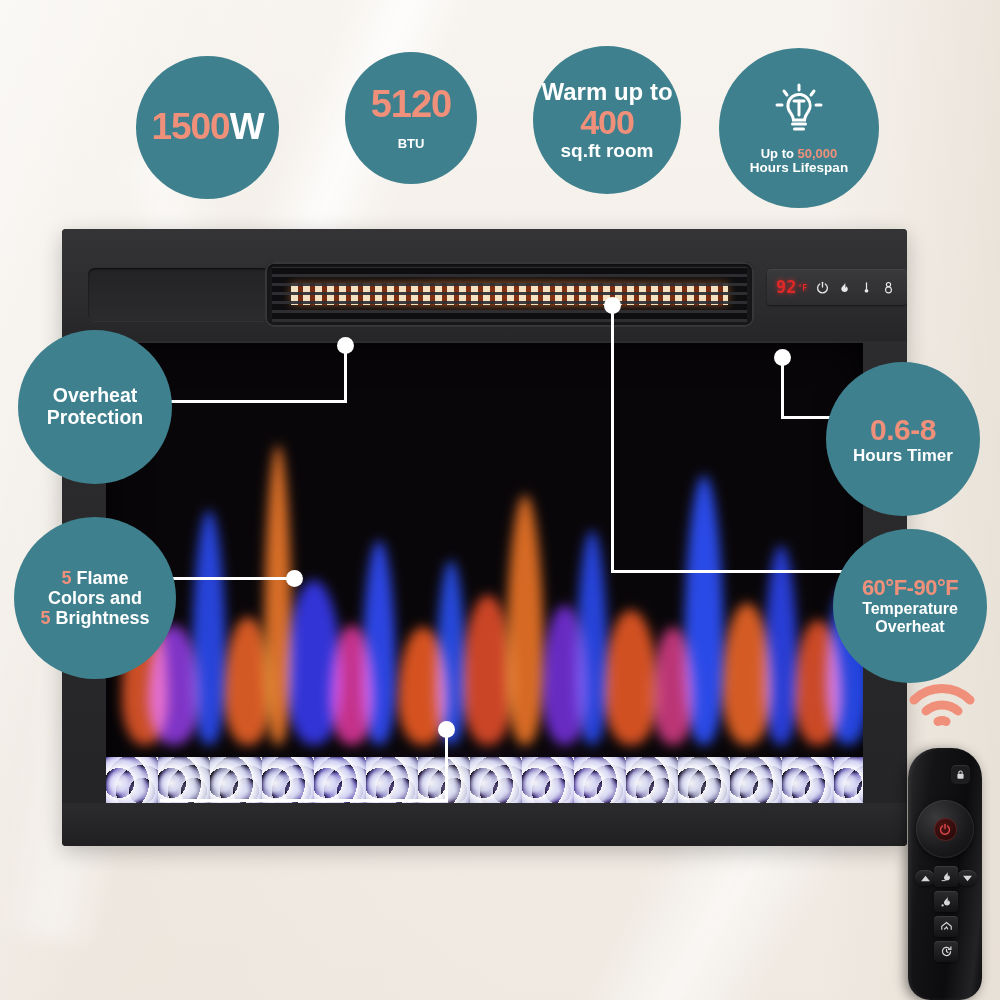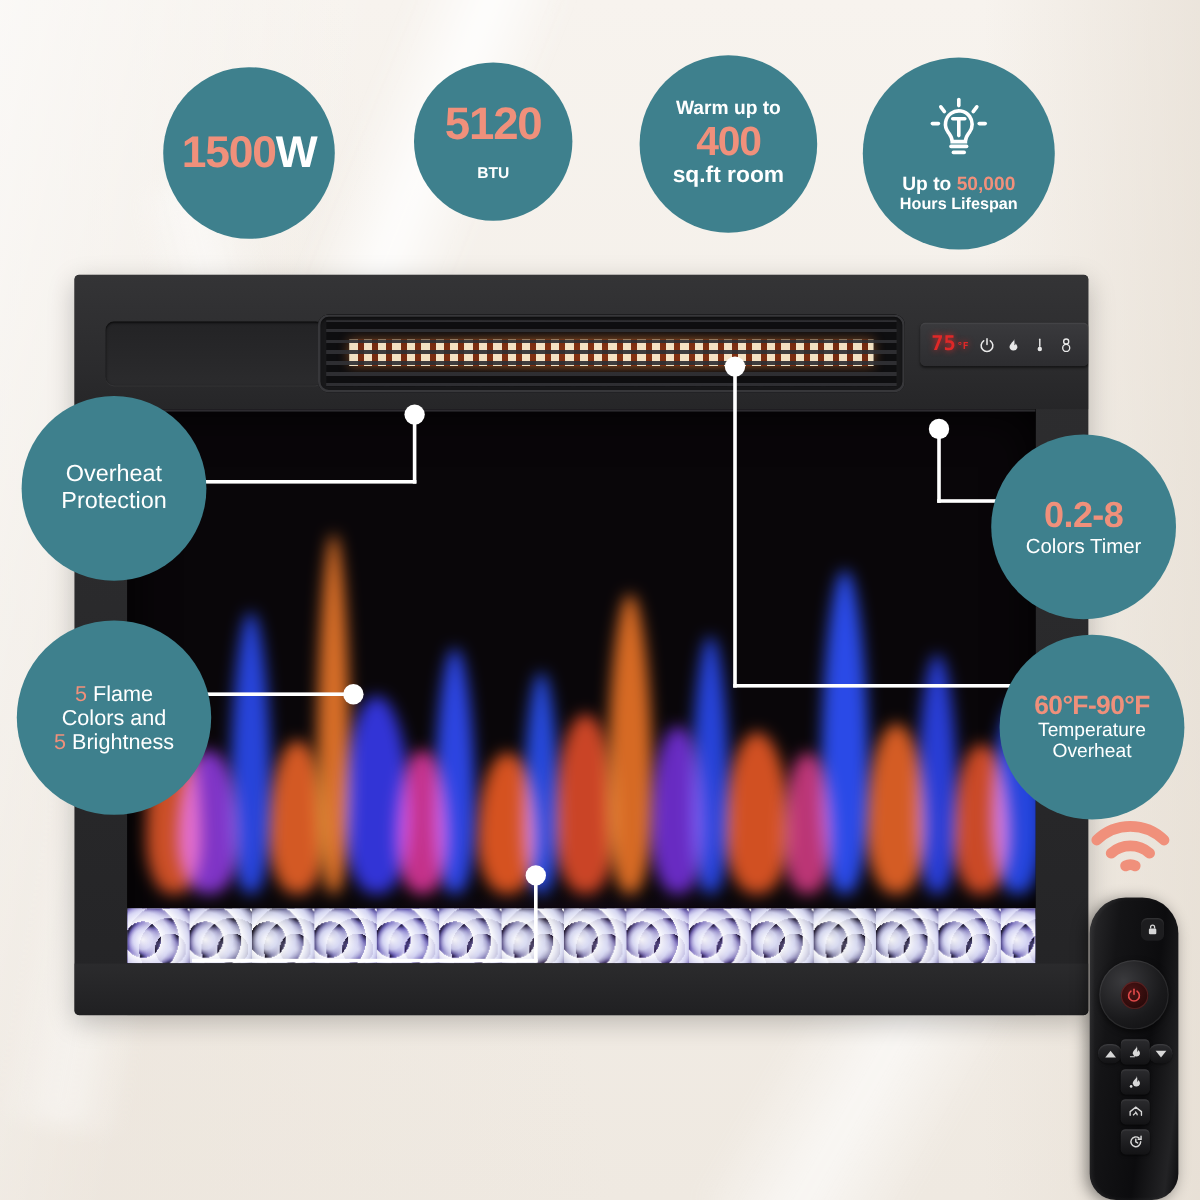--- a/index.html
+++ b/index.html
@@ -61,27 +61,27 @@
   .white { color: #FFFFFF; }
 
   #badge-power { left: 136px; top: 56px; width: 143px; height: 143px; }
   #badge-power .line1 { font-size: 37px; font-weight: 700; letter-spacing: -1px; }
 
   #badge-btu { left: 345px; top: 52px; width: 132px; height: 132px; }
   #badge-btu .line1 { font-size: 38px; font-weight: 700; letter-spacing: -1px; }
   #badge-btu .line2 { font-size: 13px; font-weight: 700; margin-top: 12px; }
 
   #badge-room { left: 533px; top: 46px; width: 148px; height: 148px; }
-  #badge-room .line1 { font-size: 16px; font-weight: 700; }
+  #badge-room .line1 { font-size: 24px; font-weight: 700; }
   #badge-room .line2 { font-size: 34px; font-weight: 700; letter-spacing: -1px; margin: 1px 0; }
   #badge-room .line3 { font-size: 19px; font-weight: 700; }
 
   #badge-life { left: 719px; top: 48px; width: 160px; height: 160px; }
   #badge-life .bulb { margin-bottom: 4px; }
-  #badge-life .line1 { font-size: 16px; font-weight: 700; }
+  #badge-life .line1 { font-size: 13px; font-weight: 700; }
   #badge-life .line2 { font-size: 13.5px; font-weight: 700; }
 
   
   .fireplace {
     position: absolute;
     left: 62px; top: 229px;
     width: 845px; height: 617px;
     background: linear-gradient(180deg, #2E2E30 0%, #2A2A2C 45%, #242426 100%);
     border-radius: 4px;
     box-shadow: 0 6px 22px rgba(0,0,0,0.22);
@@ -204,21 +204,21 @@
     position: absolute;
     border-radius: 50%;
     background: #3E808D;
     color: #FFFFFF;
     display: flex; flex-direction: column;
     align-items: center; justify-content: center;
     text-align: center;
     line-height: 1.12;
     z-index: 6;
   }
-  .callout .ln { font-weight: 400; }
+  .callout .ln { font-weight: 700; }
 
   #callout-overheat { left: 18px; top: 330px; width: 154px; height: 154px; }
   #callout-overheat .ln { font-size: 19.5px; }
 
   #callout-flame { left: 14px; top: 517px; width: 162px; height: 162px; }
   #callout-flame .ln { font-size: 18px; }
 
   #callout-crystal { left: 18px; top: 722px; width: 156px; height: 156px; }
   #callout-crystal .ln { font-size: 19.5px; }
 
@@ -356,21 +356,21 @@
 
     <div class="fp-vent">
       <div class="vent-slats"></div>
       <div class="vent-glow-haze"></div>
       <div class="vent-glow"></div>
       <div class="vent-slats-over"></div>
     </div>
 
     <div class="fp-display">
       <span class="led-temp">
-        <span>75</span>
+        <span>92</span>
           <span class="unit">°F</span>
       </span>
       <span>
         <svg class="disp-icon" viewBox="0 0 16 16" fill="none" stroke="currentColor" stroke-width="1.6" stroke-linecap="round">
           <path d="M4.6 3.7a6 6 0 1 0 6.8 0"></path>
             <line x1="8" y1="1.6" x2="8" y2="7.4"></line>
         </svg>
       </span>
       <span>
         <svg class="disp-icon" viewBox="0 0 16 16" fill="currentColor">
@@ -456,22 +456,22 @@
     </div>
     <div class="ln white">Colors and</div>
     <div class="ln">
       <span class="coral">5</span>
       <span class="white">Brightness</span>
     </div>
   </div>
 
 
   <div class="callout" id="callout-timer">
-    <div class="big coral">0.2-8</div>
-    <div class="ln white">Colors Timer</div>
+    <div class="big coral">0.6-8</div>
+    <div class="ln white">Hours Timer</div>
   </div>
 
   <div class="callout" id="callout-temp">
     <div class="big coral">60°F-90°F</div>
     <div class="ln white">Temperature</div>
     <div class="ln white">Overheat</div>
   </div>
 
 
   <span class="wifi">

